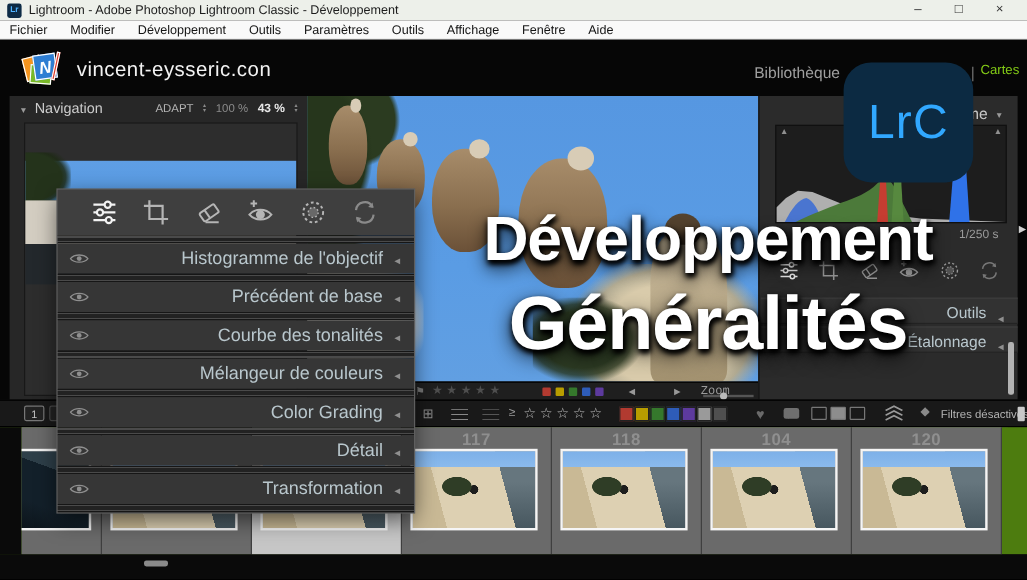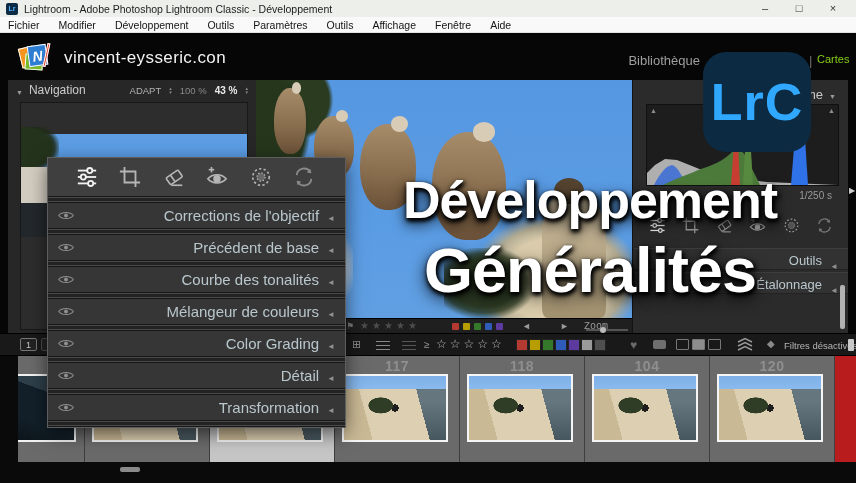--- a/index.html
+++ b/index.html
@@ -117,42 +117,42 @@
   .rect-group{position:absolute;left:676px;top:5px;display:flex;gap:3px;}
   .rect-group i{width:13px;height:11px;border:1px solid #777;border-radius:1px;}
   .rect-group i.mid{background:#8d8d8d;}
   .stack-icon{position:absolute;left:737px;top:3px;}
   .diamond-icon{position:absolute;left:767px;top:4px;font-size:10px;color:#8a8a8a;}
   .fb-dropdown{position:absolute;left:784px;top:3px;width:60px;height:16px;display:flex;align-items:center;}
   .fb-drop-label{font-size:9.5px;color:#b5b5b5;white-space:nowrap;}
   .fb-switch{position:absolute;left:848px;top:5px;width:6px;height:12px;background:#c9c9c9;border-radius:1px;}
 
   
-  .filmstrip{position:absolute;left:0;top:323px;width:856px;height:106px;background:#b91c1c;}
+  .filmstrip{position:absolute;left:0;top:323px;width:856px;height:106px;background:#4d7c0f;}
   .fs-black-left{position:absolute;left:0;top:0;width:18px;height:106px;background:#0a0a0a;}
   .partial-cell{position:absolute;left:18px;top:0;width:67px;height:106px;background:#6a6a6a;border-right:1px solid #3f3f3f;overflow:hidden;}
   .partial-thumb{position:absolute;left:-4px;top:18px;width:62px;height:68px;border:2px solid #f2f2f2;background:linear-gradient(200deg,#2e3f49 0 30%,#13202a 30% 70%,#0c141a 100%);}
   .cells{position:absolute;left:85px;top:0;display:flex;height:106px;}
   .fs-cell{position:relative;width:125px;height:106px;background:#6a6a6a;border-right:1px solid #3f3f3f;}
   .fs-cell.selected{background:#c6c6c6;}
   .fs-cell.selected .fs-num{color:#555;}
   .fs-num{position:absolute;top:2px;width:100%;text-align:center;font-size:14px;font-weight:bold;color:#8f8f8f;letter-spacing:.5px;}
   .fs-thumb{position:absolute;left:7px;top:18px;width:106px;height:68px;border:2px solid #f5f5f5;background:
       linear-gradient(180deg,#7db0e8 0,#8abaed 20%,rgba(0,0,0,0) 20.5%),
       radial-gradient(ellipse 20px 13px at 36% 46%,#2f3d26 0 60%,transparent 63%),
       radial-gradient(circle 4px at 50% 50%,#1d1d1d 0 90%,transparent 95%),
       linear-gradient(255deg,rgba(0,0,0,0) 0 28%,#ddd0b2 28% 76%,#c9b995 76%),
       linear-gradient(180deg,#66767e 0 40%,#47575f 100%);}
   .bottom-bar{position:absolute;left:0;top:429px;width:856px;height:21px;background:#0a0a0a;}
   .scroll-handle{position:absolute;left:120px;top:5px;width:20px;height:5px;background:#8a8a8a;border-radius:2px;}
   .big-ve-logo{position:absolute;left:740px;top:358px;transform:scale(2.55);transform-origin:top left;}
 
   
   .lrc-badge{position:absolute;left:703px;top:19px;width:108px;height:100px;border-radius:23px;background:var(--lrc_navy,#0c2a42);display:flex;align-items:center;justify-content:center;z-index:50;}
-  .lrc-badge span{color:var(--lrc_blue,#31a8ff);font-size:52px;font-weight:bold;letter-spacing:1px;}
+  .lrc-badge span{color:var(--lrc_blue,#31a8ff);font-size:40px;font-weight:normal;letter-spacing:1px;}
 
   
   .overlay{position:absolute;left:48px;top:125px;width:297px;z-index:40;box-shadow:0 0 0 1px #5e5e5e,0 6px 18px rgba(0,0,0,.6);}
   .ov-tools{height:38px;background:#3f3f3f;display:flex;align-items:center;justify-content:space-between;padding:0 30px 0 28px;}
   .ov-tools svg{width:22px;height:22px;}
   .row-sep{height:7px;background:linear-gradient(180deg,#161616 0 1px,#4a4a4a 1px 2px,#222 2px 5px,#4a4a4a 5px 6px,#161616 6px 7px);}
   .panel-row{height:25px;background:#363636;display:flex;align-items:center;padding:0 10px 0 10px;gap:8px;}
   .row-label{flex:1;text-align:right;font-size:15px;color:var(--panel_label,#b9c7cd);}
   .eye svg{width:16px;height:11px;display:block;}
 
@@ -485,21 +485,21 @@
       <div>
 
           <div class="row-sep"></div>
           <div class="panel-row">
             <span class="eye">
               <svg viewBox="0 0 24 16">
                 <path d="M1 8 C6 2 18 2 23 8 C18 14 6 14 1 8 Z" fill="none" stroke="#8f8f8f" stroke-width="1.6"></path>
                 <circle cx="12" cy="8" r="3" fill="#8f8f8f"></circle>
               </svg>
             </span>
-            <span class="row-label">Corrections de l'objectif</span>
+            <span class="row-label">Histogramme de l'objectif</span>
             <span class="expander"></span>
           </div>
 
           <div class="row-sep"></div>
           <div class="panel-row">
             <span class="eye">
               <svg viewBox="0 0 24 16">
                 <path d="M1 8 C6 2 18 2 23 8 C18 14 6 14 1 8 Z" fill="none" stroke="#8f8f8f" stroke-width="1.6"></path>
                 <circle cx="12" cy="8" r="3" fill="#8f8f8f"></circle>
               </svg>

